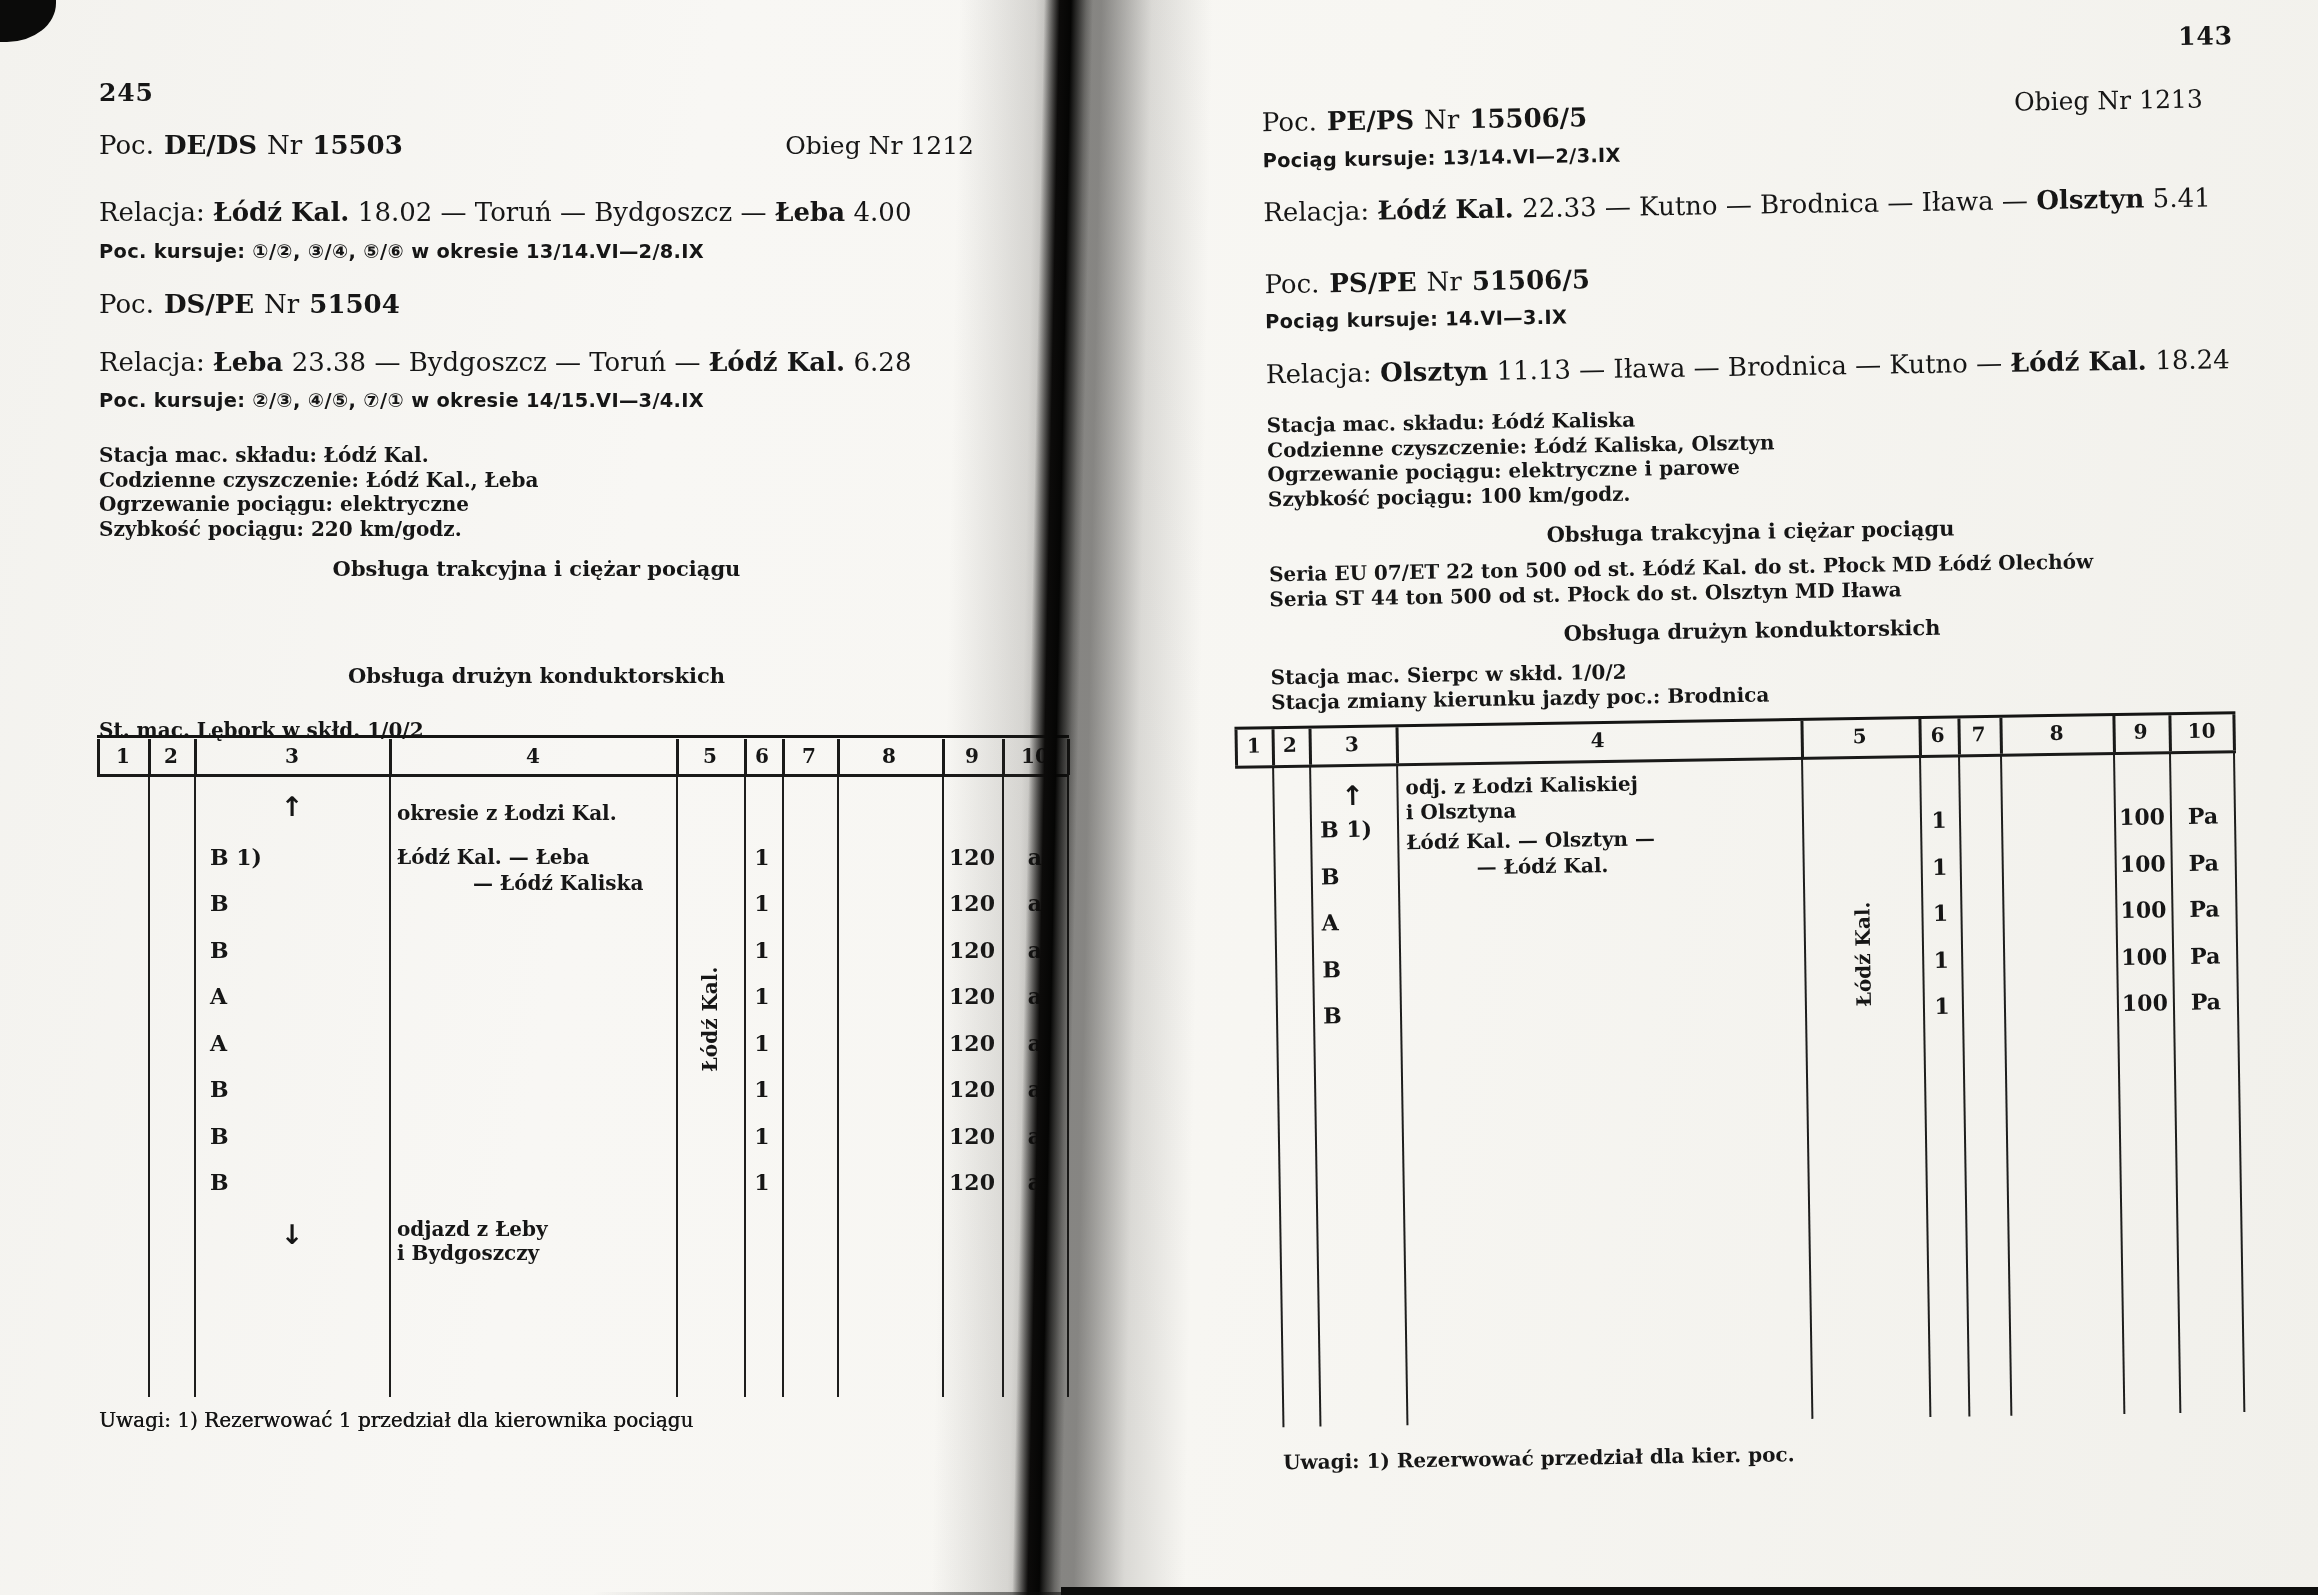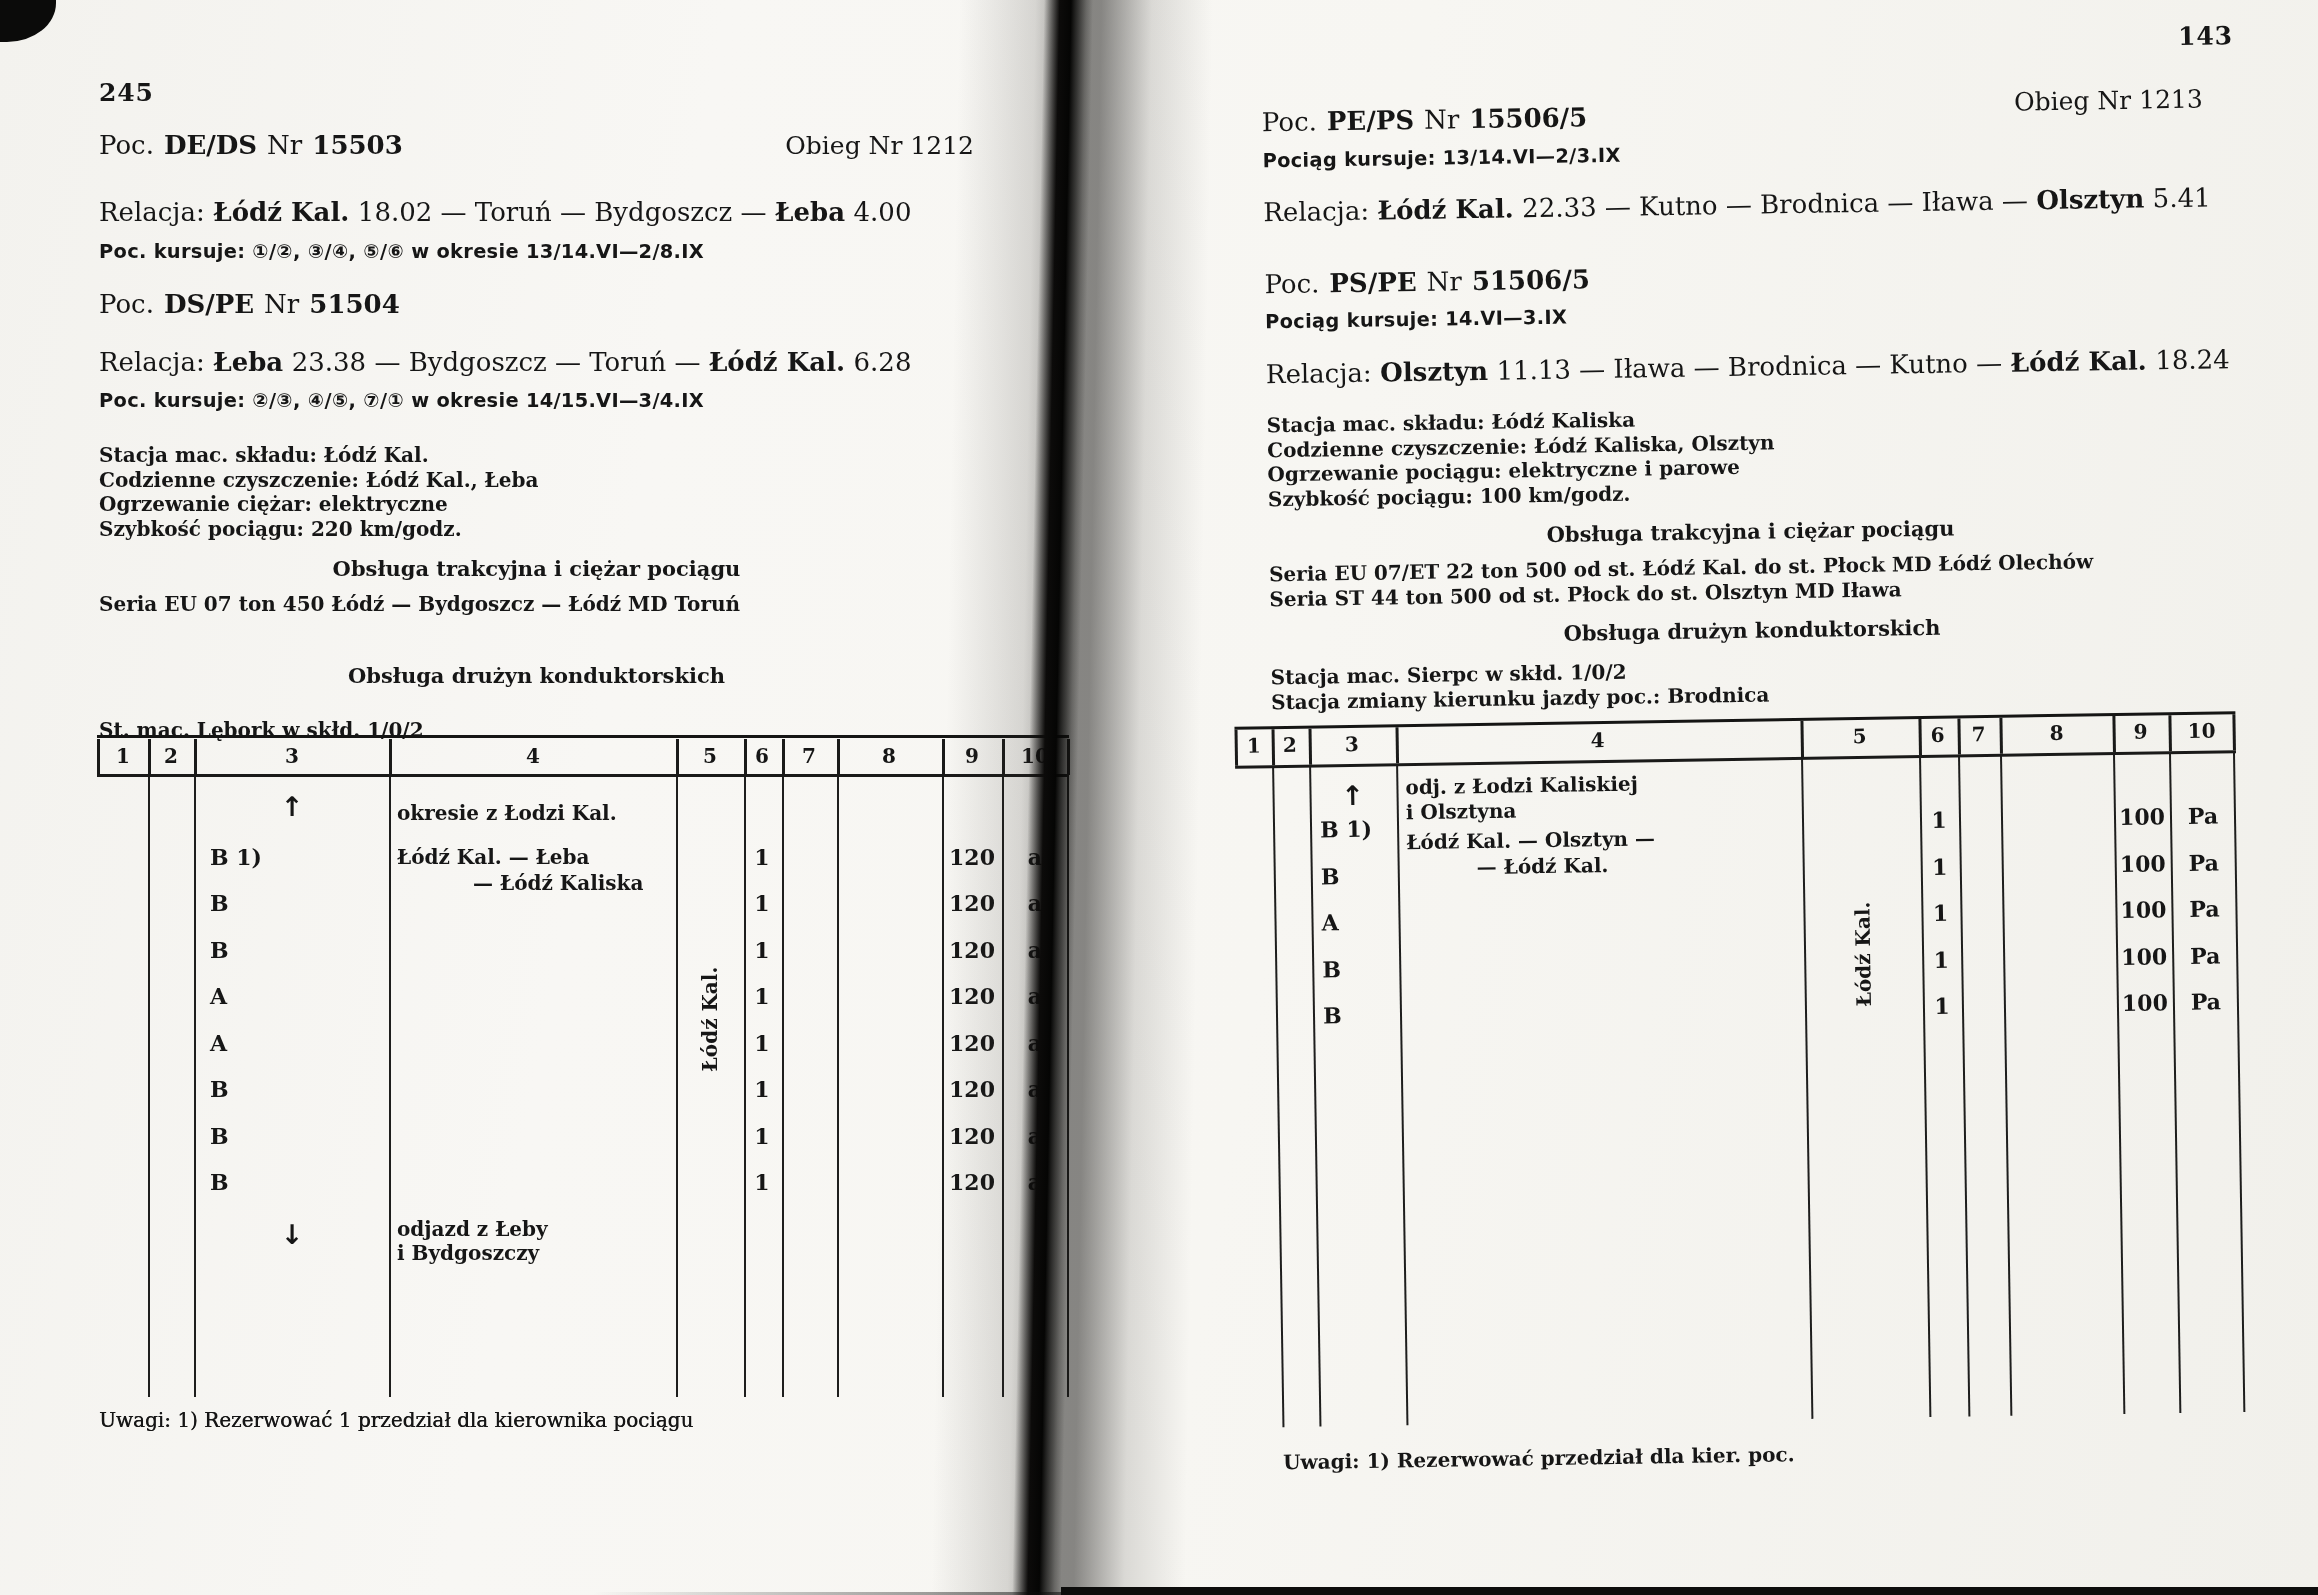--- a/index.html
+++ b/index.html
@@ -77,28 +77,27 @@
 
     <div class="abs relacja" style="left:99px; top:347px;">
       <span>Relacja:</span><span class="b">Łeba</span><span>23.38 — Bydgoszcz — Toruń —</span><span class="b">Łódź Kal.</span><span>6.28</span>
     </div>
 
     <div class="abs kursuje" style="left:99px; top:389px;">Poc. kursuje: ②/③, ④/⑤, ⑦/① w okresie 14/15.VI—3/4.IX</div>
 
     <div class="abs info" style="left:99px; top:443px;">
       <div>Stacja mac. składu: Łódź Kal.</div>
       <div>Codzienne czyszczenie: Łódź Kal., Łeba</div>
-      <div>Ogrzewanie ciężar: elektryczne</div>
+      <div>Ogrzewanie pociągu: elektryczne</div>
       <div>Szybkość pociągu: 220 km/godz.</div>
     </div>
 
     <div class="abs heading" style="left:99px; top:556px; width:875px;">Obsługa trakcyjna i ciężar pociągu</div>
 
     <div class="abs seria" style="left:99px; top:592px;">
-      <div>Seria EU 07 ton 450 Łódź — Bydgoszcz — Łódź MD Toruń</div>
     </div>
 
     <div class="abs heading" style="left:99px; top:663px; width:875px;">Obsługa drużyn konduktorskich</div>
 
     <div class="abs stline" style="left:99px; top:698px;margin-top:20px;">St. mac. Lębork w skłd. 1/0/2</div>
 
     <div>
       <div class="hline" style="left:97px; top:735px; width:972px;"></div>
       <div class="hline2" style="left:97px; top:774px; width:972px;"></div>
 

